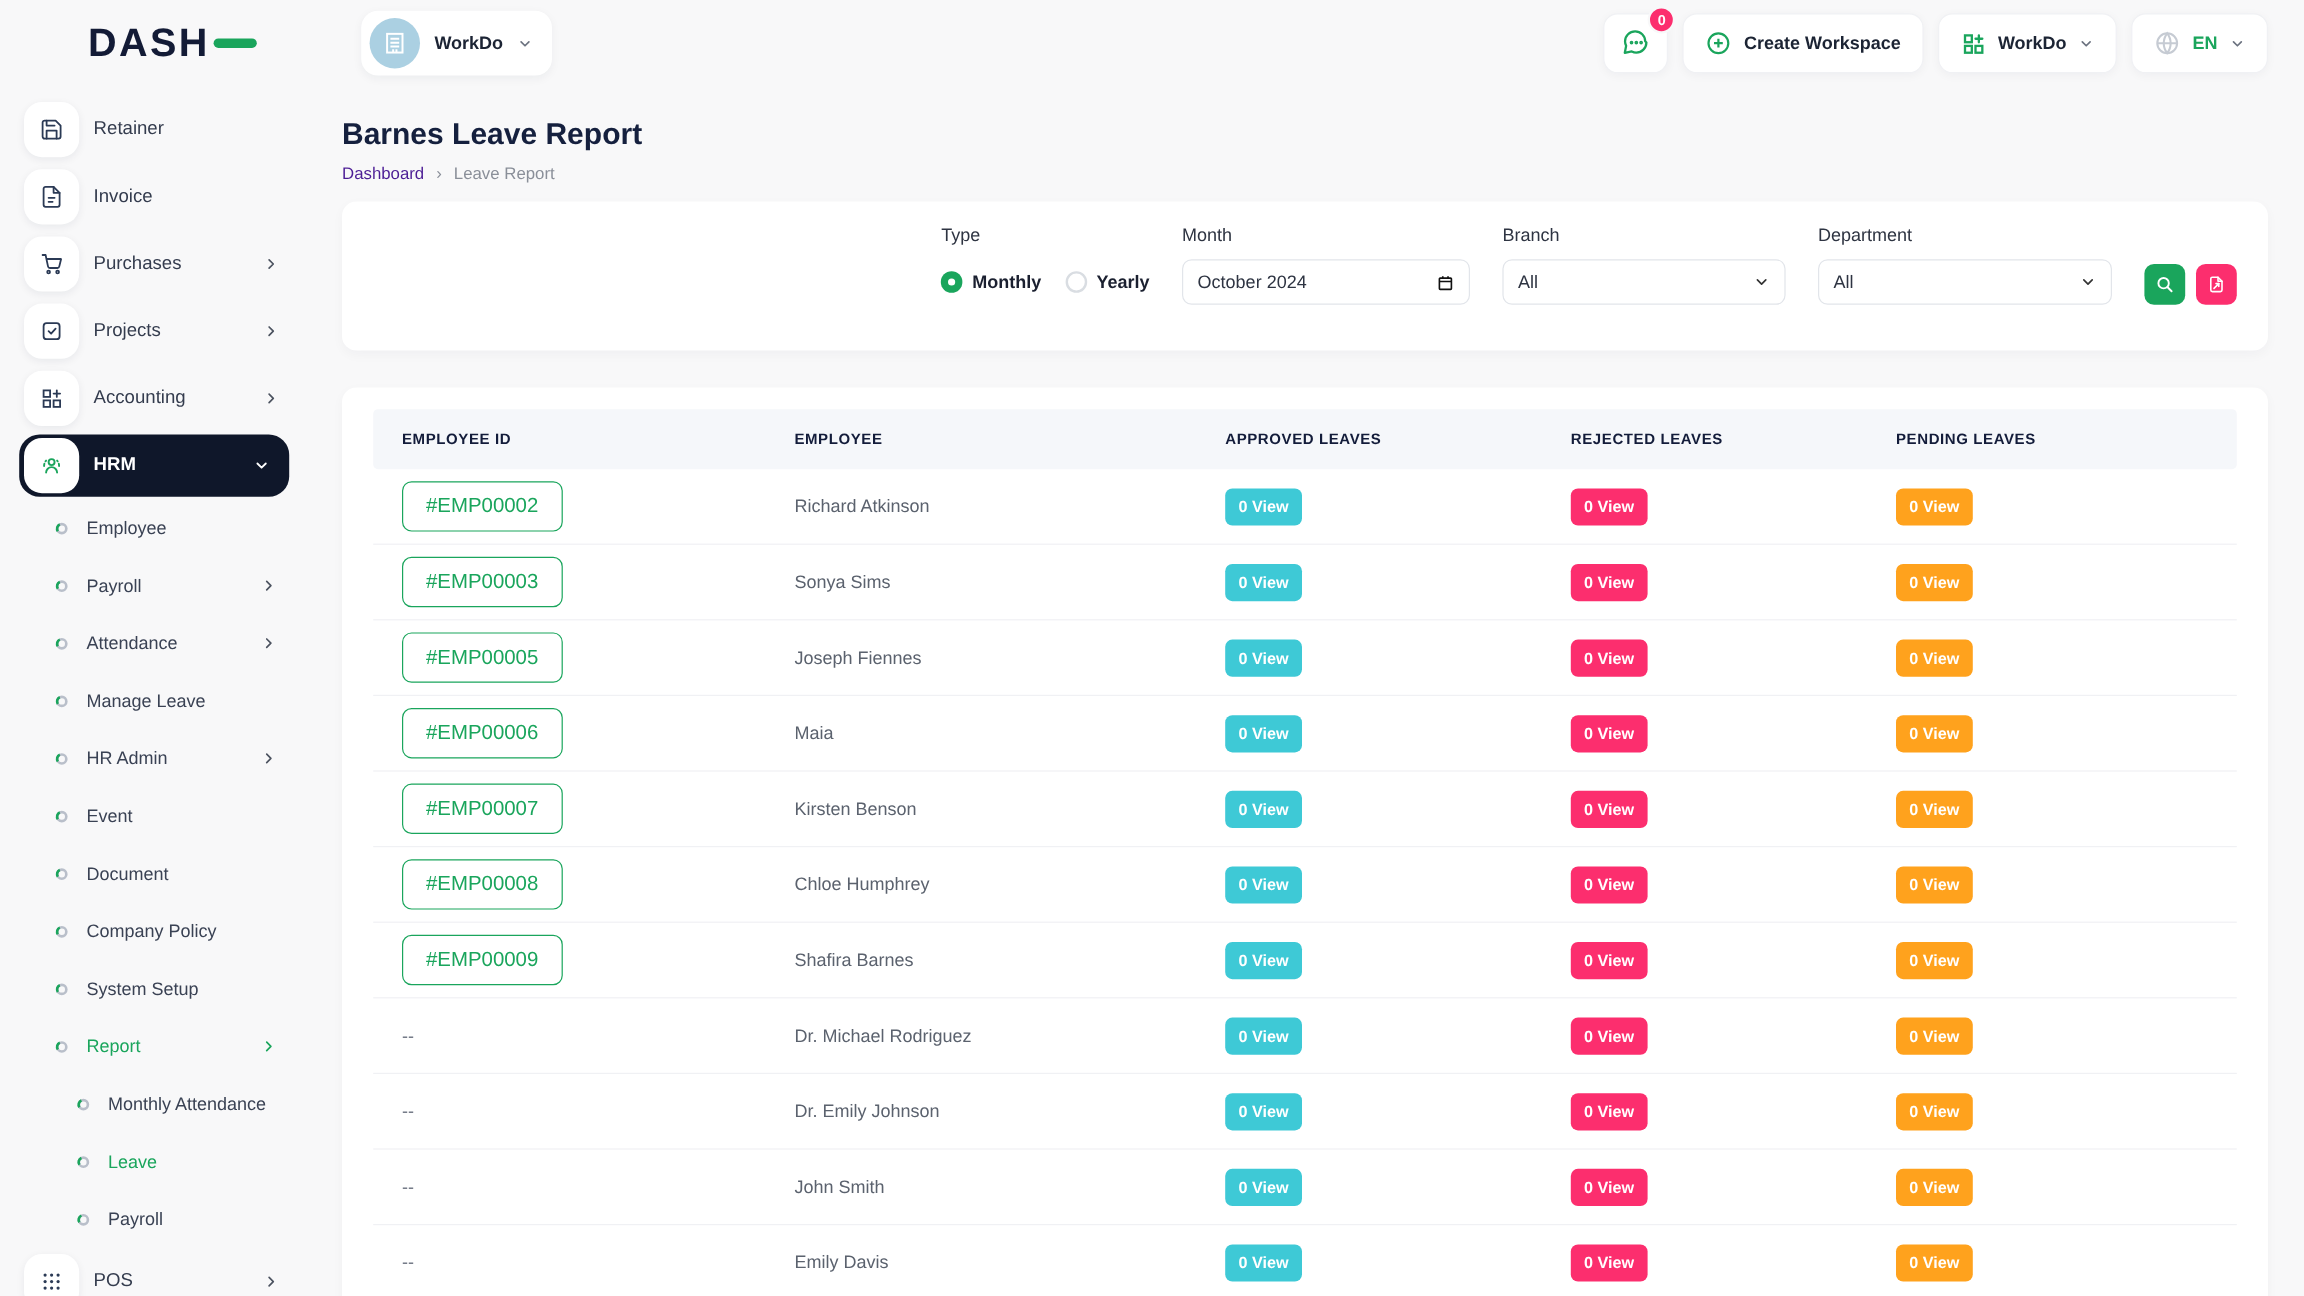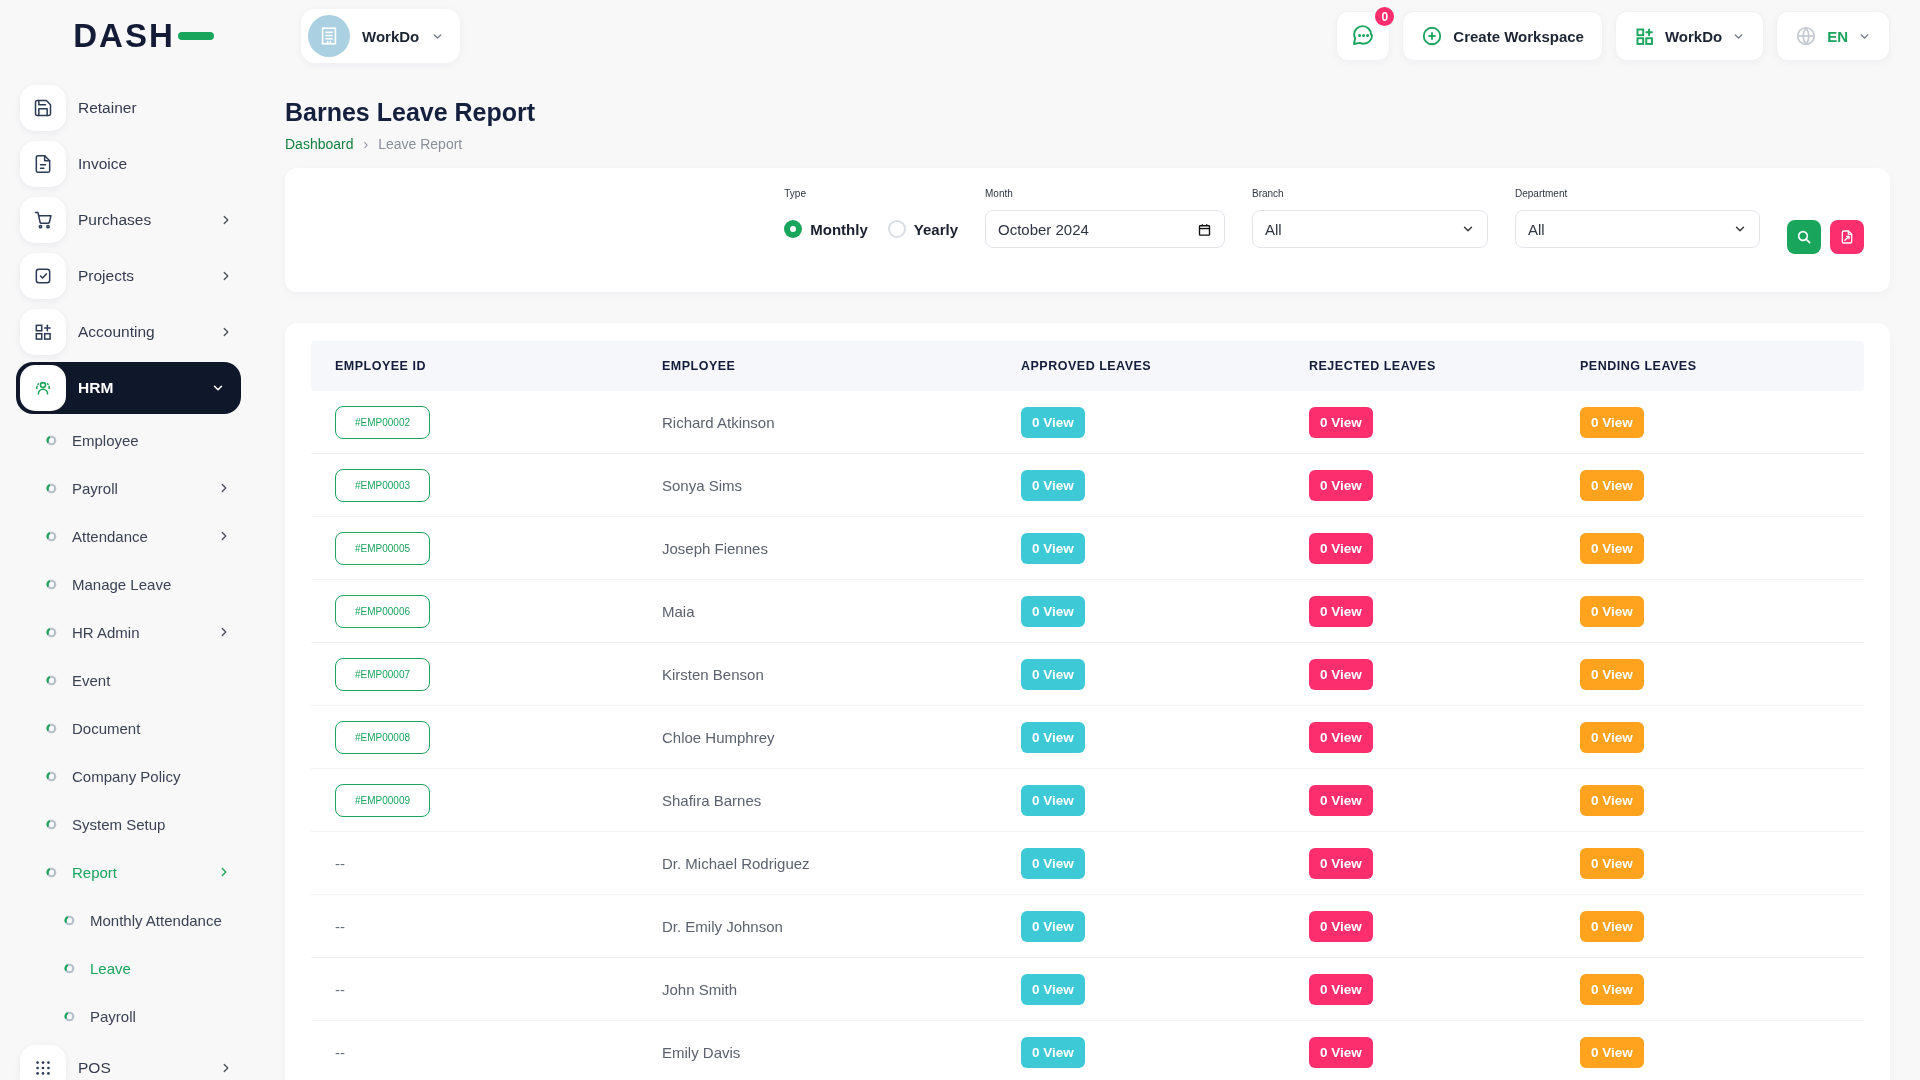--- a/index.html
+++ b/index.html
@@ -46,26 +46,26 @@
   .subitem.active { color:#1aa55c; }
   .subitem.active .sublabel { color:#1aa55c; }
   .subitem .subarrow { display:flex; color:#4c5360; }
   .subitem.active .subarrow { color:#1aa55c; }
   .bullet { display:flex; }
 
   
   .main { flex:1; margin:0 30px; min-width:0; }
   .page-title { margin-top:26px; font-size:25px; font-weight:bold; color:#15203e; }
   .breadcrumb { margin-top:9px; font-size:14px; display:flex; align-items:center; gap:10px; color:#8a8f99; }
-  .breadcrumb .bc-home { color:#15803d; cursor:pointer; }
+  .breadcrumb .bc-home { color:#4c1d95; cursor:pointer; }
 
   .card { background:#fff; border-radius:12px; box-shadow:0 3px 10px rgba(20,30,60,.035); }
   .filter-card { margin-top:16px; height:124px; padding:20px 26px; display:flex;
     justify-content:flex-end; align-items:flex-start; gap:27px; }
-  .f-label { font-size:10px; color:#2e3442; margin-bottom:11px; }
+  .f-label { font-size:15px; color:#2e3442; margin-bottom:11px; }
   .radio-row { display:flex; align-items:center; gap:20px; height:38px; }
   .radio-opt { display:flex; align-items:center; gap:8px; cursor:pointer; font-size:15px; font-weight:bold; color:#1b2030; }
   .radio { width:18px; height:18px; border-radius:50%; position:relative; }
   .radio.checked { background:#1aa55c; }
   .radio.checked::after { content:""; position:absolute; left:6px; top:6px; width:6px; height:6px;
     border-radius:50%; background:#fff; }
   .radio.unchecked { border:2px solid #d9dde2; background:#fff; }
   .f-input { width:240px; height:38px; border:1px solid #e2e5ea; border-radius:8px; background:#fff;
     display:flex; align-items:center; padding:0 12px; font-size:15px; color:#2e3442; cursor:pointer; }
   .f-input .grow { flex:1; }
@@ -79,21 +79,21 @@
 
   
   .table-card { margin-top:31px; padding:18px 26px 26px; }
   .tgrid { display:grid; grid-template-columns:327px 359px 288px 271px 1fr; }
   .thead { background:#f5f7fa; border-radius:4px; }
   .thead .hcell { height:50px; display:flex; align-items:center; padding-left:24px;
     font-size:12.5px; font-weight:bold; letter-spacing:.5px; color:#131c3a; }
   .trow { border-bottom:1px solid #f0f1f4; }
   .trow .cell { height:62px; display:flex; align-items:center; padding-left:24px; font-size:15px; color:#5b626e; }
   .id-btn { border:1px solid #1aa55c; color:#1aa55c; background:transparent; border-radius:8px;
-    padding:10px 19px; font-size:10px; font-family:inherit; cursor:pointer; }
+    padding:10px 19px; font-size:17px; font-family:inherit; cursor:pointer; }
   .id-empty { color:#6b7280; font-size:15px; }
   .badge { border:none; border-radius:6px; padding:8px 11px; font-size:13.5px; font-weight:bold;
     color:#fff; font-family:inherit; cursor:pointer; }
   .badge-approved { background:#3ec9d6; }
   .badge-rejected { background:#fc2e6e; }
   .badge-pending { background:#ffa21d; }
   svg { display:block; }
 </style>
 </head>
 <body>

